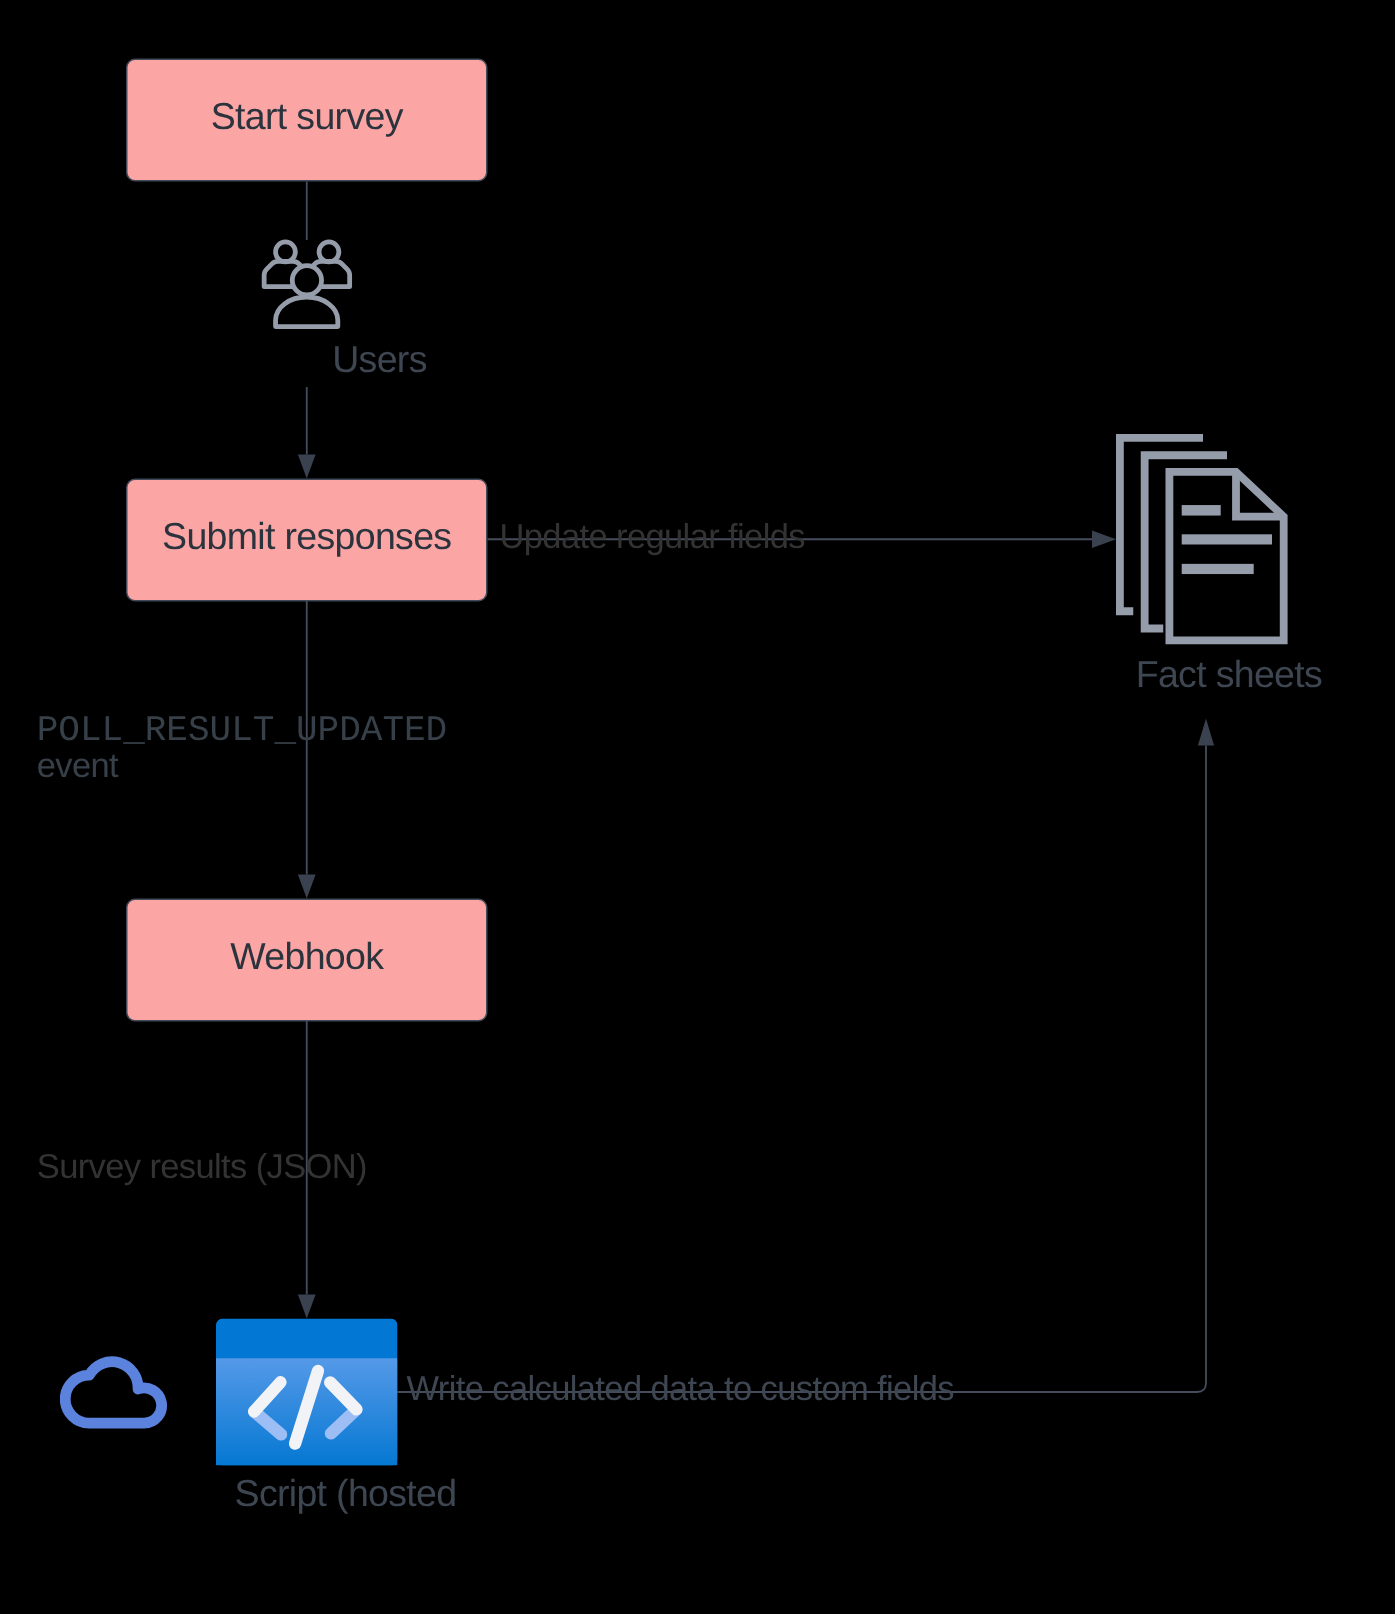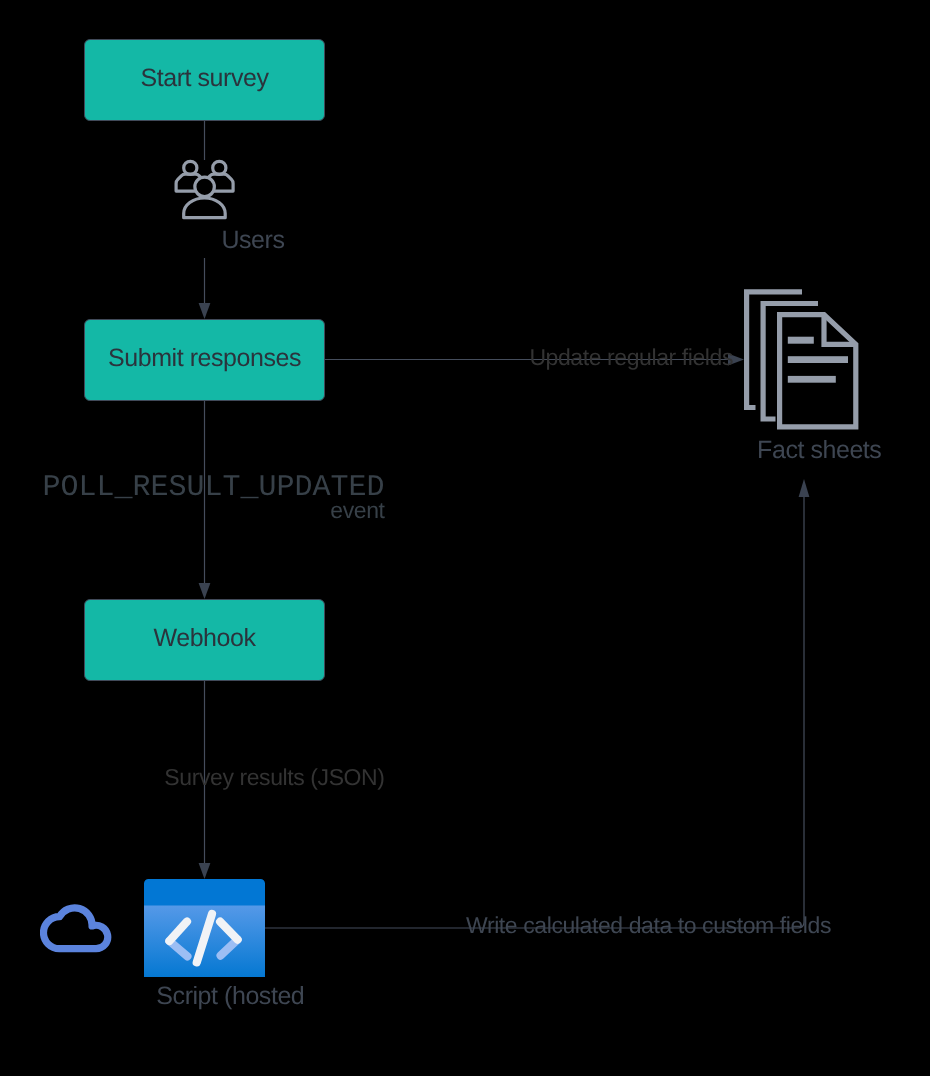--- a/index.html
+++ b/index.html
@@ -1,25 +1,25 @@
 <!DOCTYPE html>
 <html><head>
 <meta charset="utf-8">
 <title>Flow diagram</title>
 <style>
   html,body{margin:0;padding:0;background:#000;width:930px;height:1076px;overflow:hidden;}
   body{font-family:"Liberation Sans", sans-serif;-webkit-font-smoothing:antialiased;text-rendering:geometricPrecision;}
   #stage{position:relative;width:930px;height:1076px;background:#000;}
   svg.layer{position:absolute;left:0;top:0;width:930px;height:1076px;pointer-events:none;}
-  .nodebox{position:absolute;background:#14b8a6;border:1.3px solid #414a59;border-radius:6px;
+  .nodebox{position:absolute;background:#fca5a5;border:1.3px solid #414a59;border-radius:6px;
            box-sizing:border-box;display:flex;align-items:center;justify-content:center;
            color:#2b333c;font-size:25px;letter-spacing:-0.45px;line-height:1;}
   .nodebox>span{position:relative;top:-2px;}
-  .edgelabel{position:absolute;color:#333333;font-size:23px;letter-spacing:-0.41px;line-height:29px;text-align:right;white-space:nowrap;}
-  .mono{font-family:"Liberation Mono","DejaVu Sans Mono",monospace;font-size:30px;letter-spacing:0;}
+  .edgelabel{position:absolute;color:#333333;font-size:23px;letter-spacing:-0.41px;line-height:29px;text-align:left;white-space:nowrap;}
+  .mono{font-family:"Liberation Mono","DejaVu Sans Mono",monospace;font-size:24px;letter-spacing:0;}
   .iconlabel{position:absolute;color:#3e4652;font-size:25px;letter-spacing:-0.45px;line-height:29px;text-align:right;}
   .iconwrap{position:absolute;}
 </style>
 </head>
 <body>
 
 <div id="stage">
 
   <svg class="layer" viewBox="0 0 930 1076">
     <defs>

